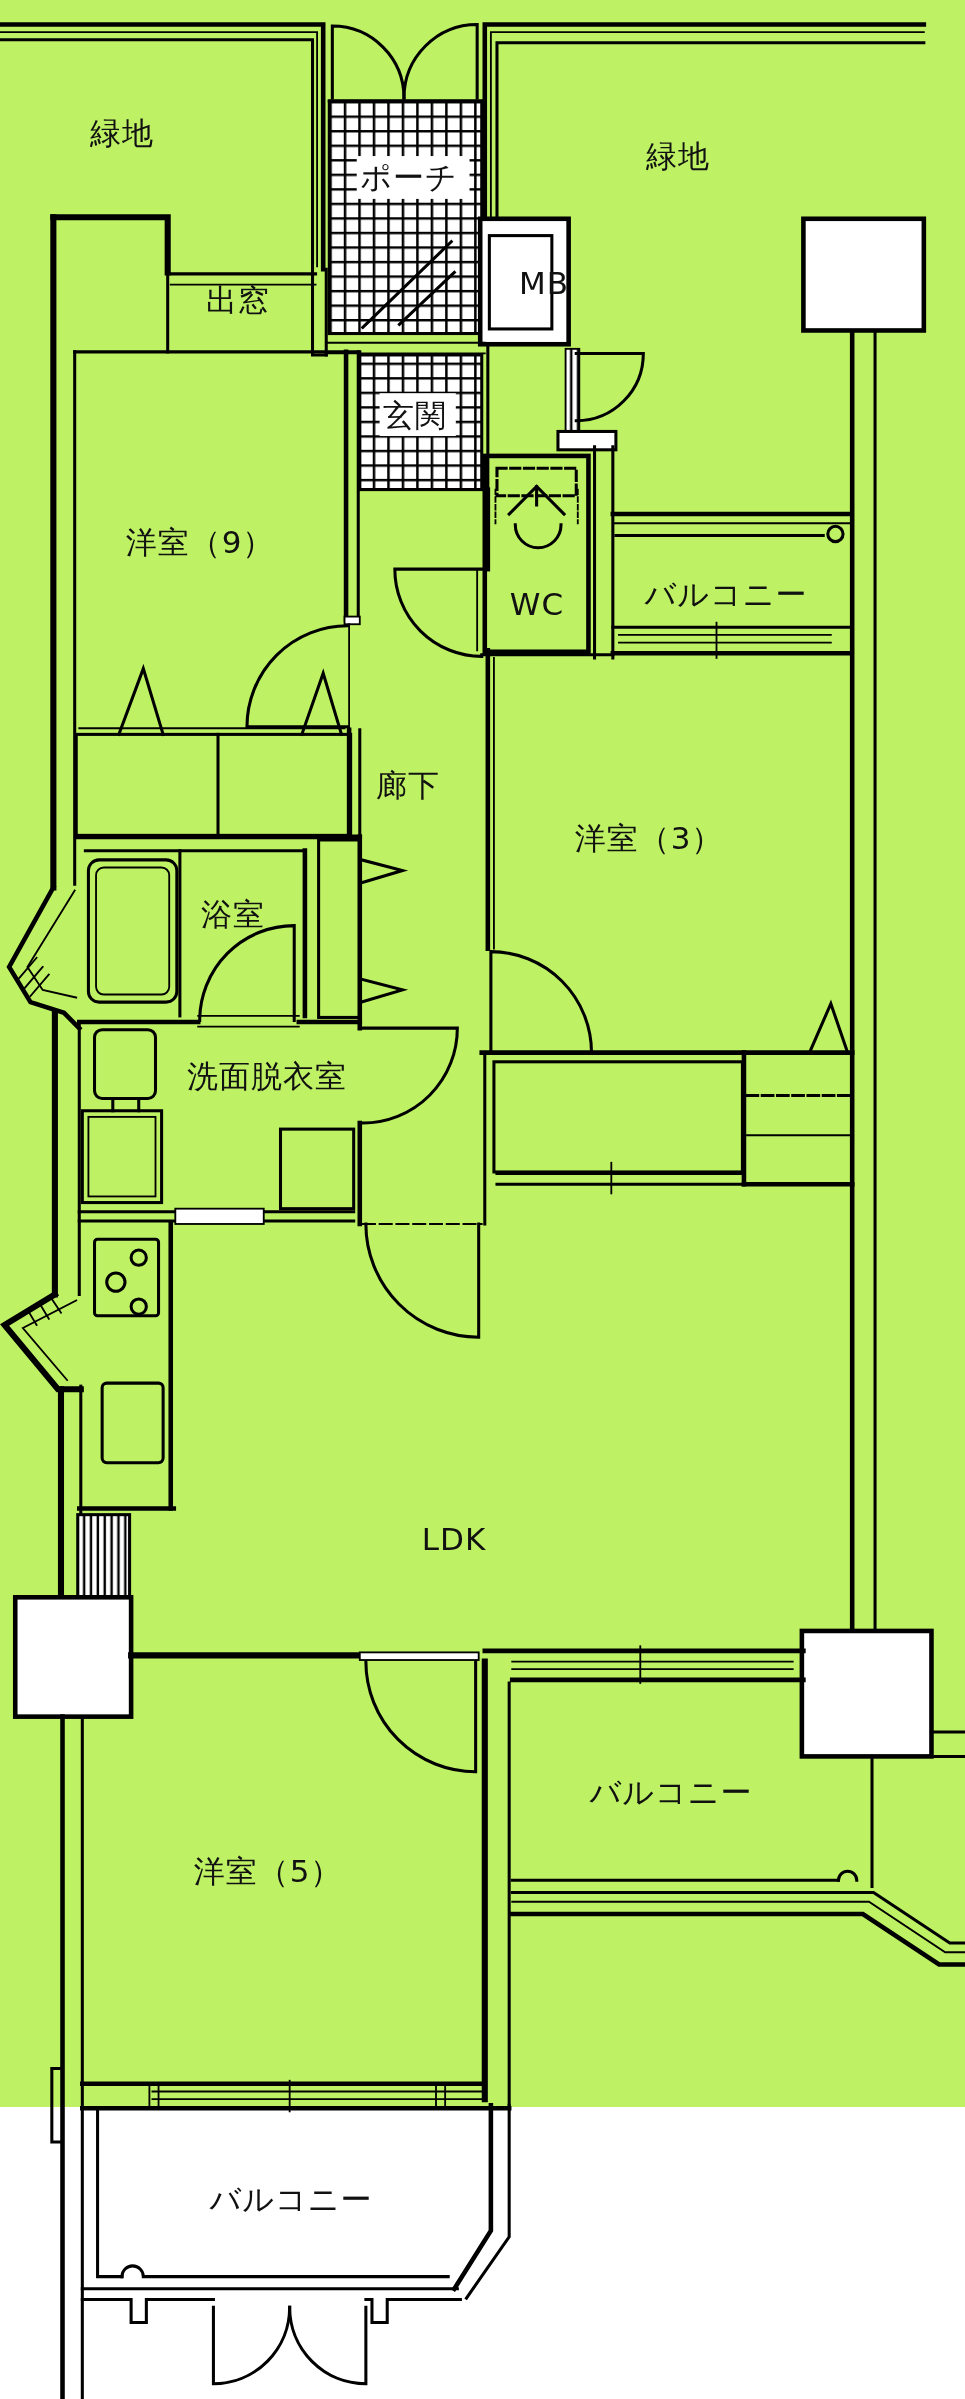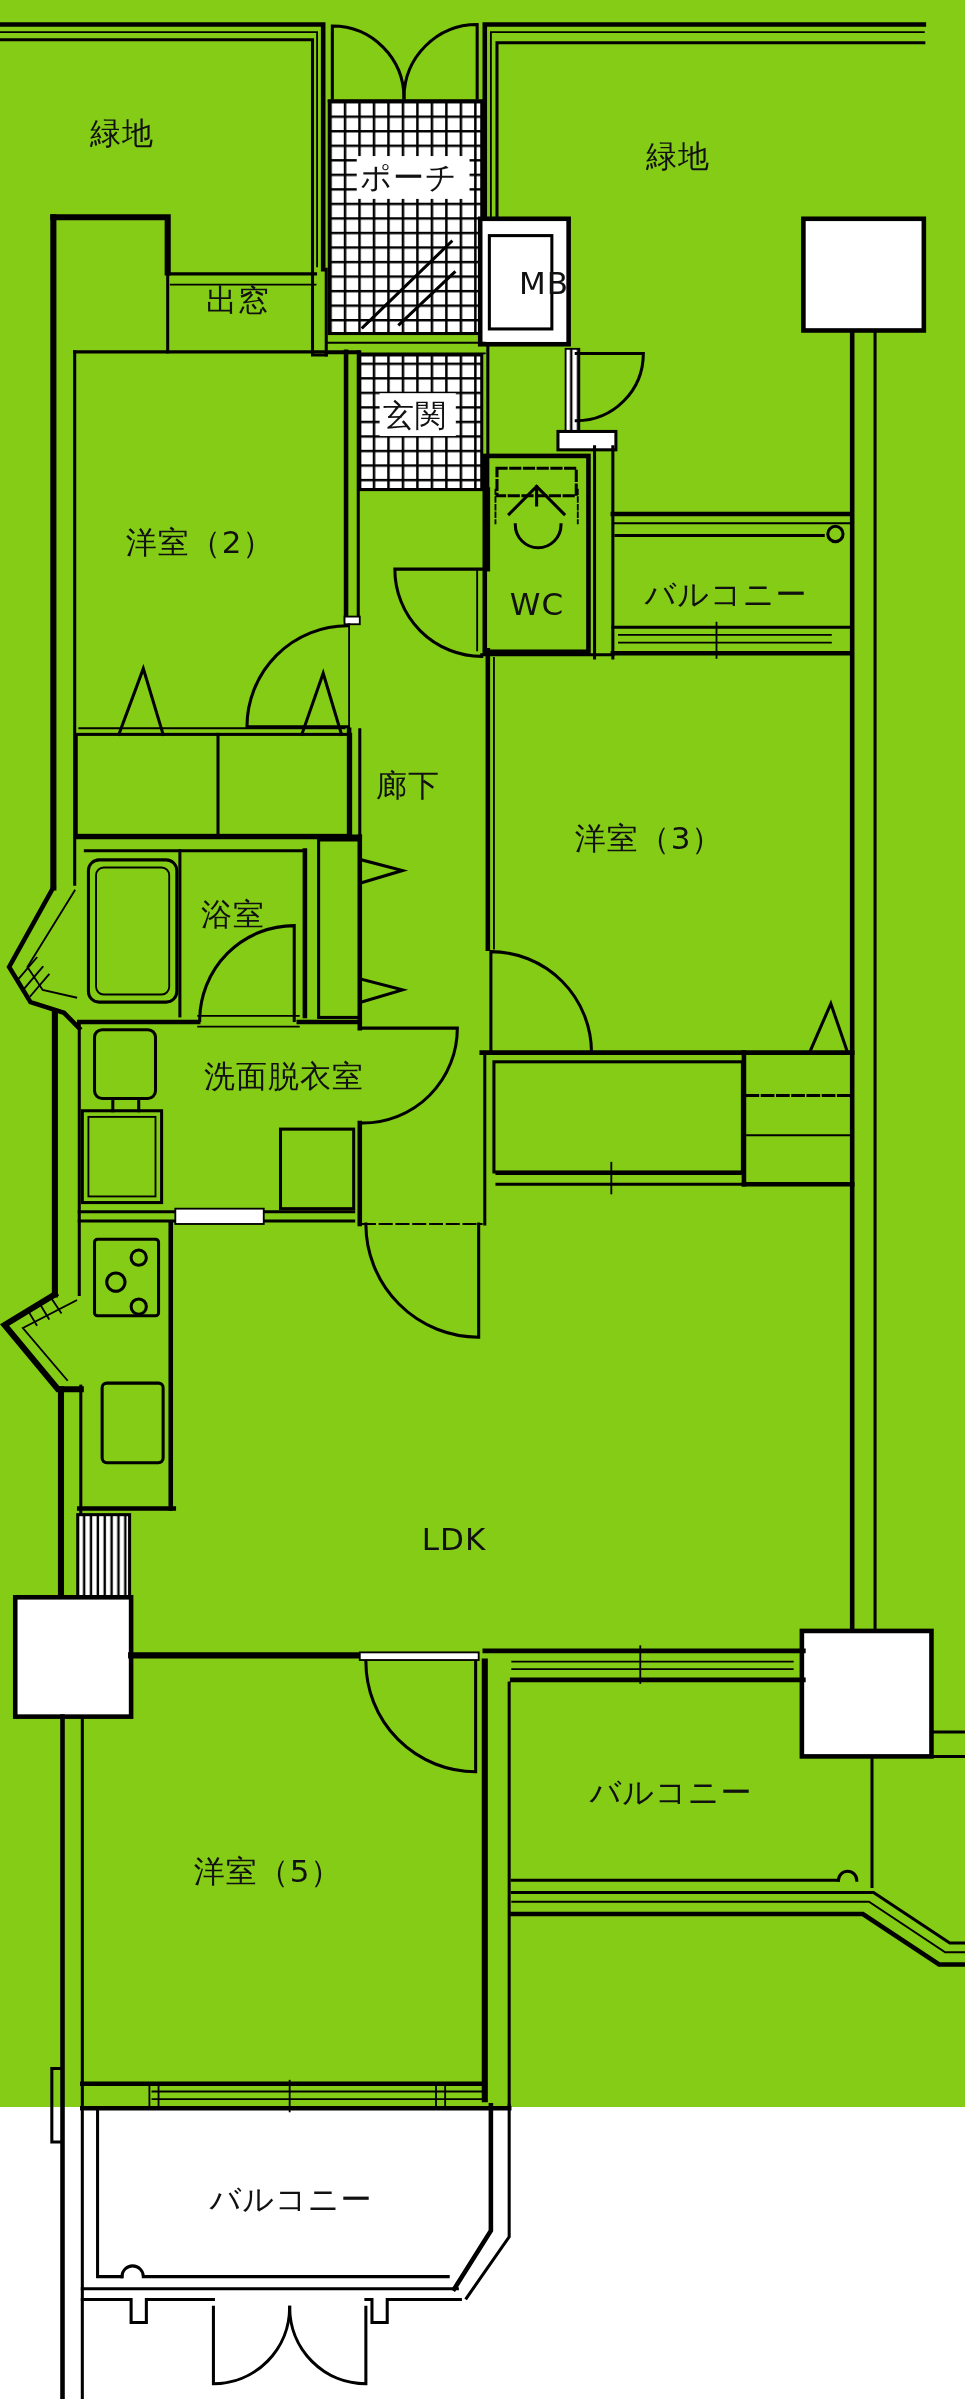--- a/index.html
+++ b/index.html
@@ -1,17 +1,17 @@
 <!DOCTYPE html>
 <html><head>
   <meta charset="utf-8">
   <style>
     html, body { margin: 0; padding: 0; background: #ffffff; }
     body { width: 965px; height: 2399px; overflow: hidden; }
-    .canvas { position: relative; width: 965px; height: 2107px; background: #84cc16; }
+    .canvas { position: relative; width: 965px; height: 2107px; background: #bef264; }
     .plan { position: absolute; left: 0; top: 0; width: 965px; height: 2399px; }
     .plan .w4 { stroke-width: 4; }
     .plan .w3 { stroke-width: 3; }
     .plan .w2 { stroke-width: 2; }
     .plan .w1 { stroke-width: 1.2; }
     .label {
       position: absolute;
       transform: translate(-50%, -50%);
       font-family: "DejaVu Sans", sans-serif;
       font-size: 31px;
@@ -255,24 +255,24 @@
       </g>
     </g>
   </svg>
 
   <div class="label" style="left:122px;top:133px">緑地</div>
   <div class="label" style="left:678px;top:156px">緑地</div>
   <div class="label" style="left:409px;top:177px">ポーチ</div>
   <div class="label" style="left:544px;top:283px">MB</div>
   <div class="label" style="left:238px;top:300px">出窓</div>
   <div class="label" style="left:415px;top:415px">玄関</div>
-  <div class="label" style="left:200px;top:542px">洋室（2）</div>
+  <div class="label" style="left:200px;top:542px">洋室（9）</div>
   <div class="label" style="left:537px;top:604px">WC</div>
   <div class="label" style="left:726px;top:594px">バルコニー</div>
   <div class="label" style="left:408px;top:785px">廊下</div>
   <div class="label" style="left:649px;top:838px">洋室（3）</div>
   <div class="label" style="left:233px;top:914px">浴室</div>
-  <div class="label" style="left:284px;top:1076px">洗面脱衣室</div>
+  <div class="label" style="left:267px;top:1076px">洗面脱衣室</div>
   <div class="label" style="left:454px;top:1539px">LDK</div>
   <div class="label" style="left:268px;top:1871px">洋室（5）</div>
   <div class="label" style="left:671px;top:1792px">バルコニー</div>
   <div class="label" style="left:291px;top:2199px">バルコニー</div>
 </div>
 
 </body></html>

